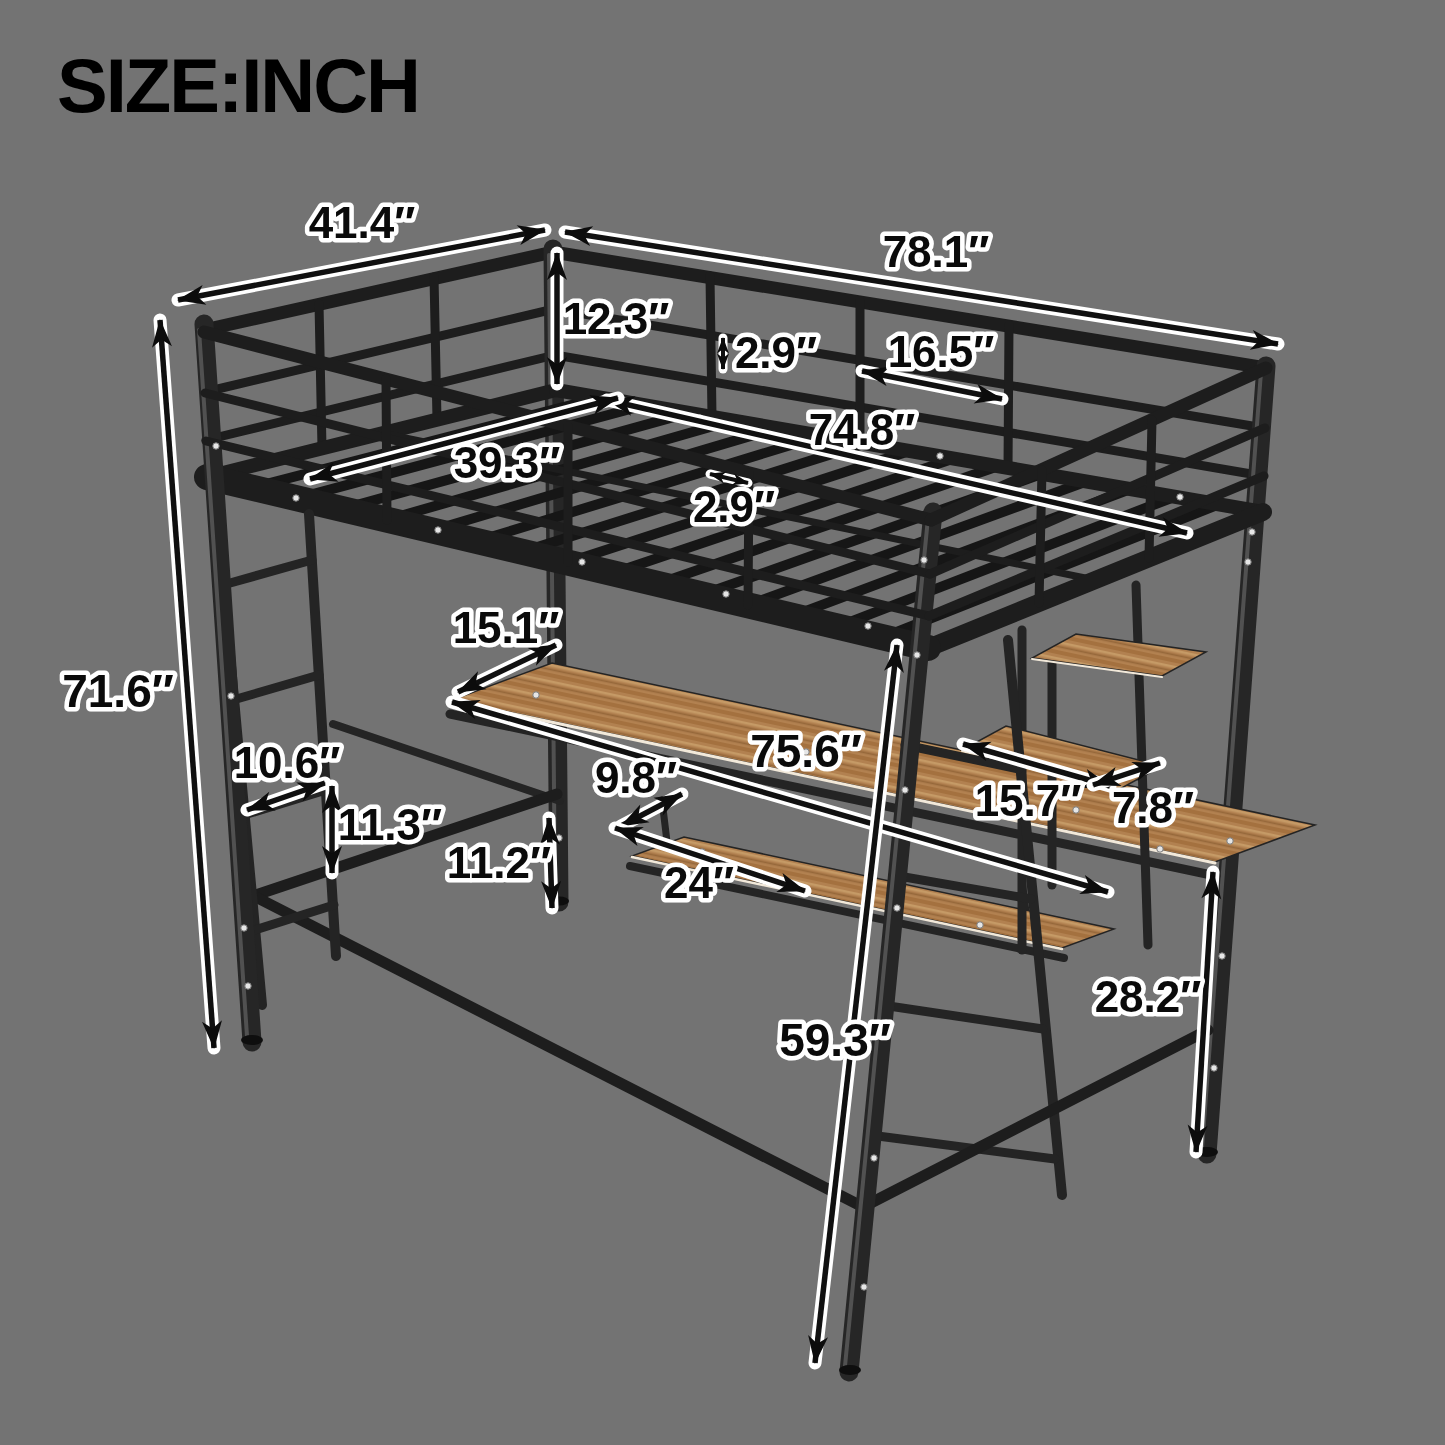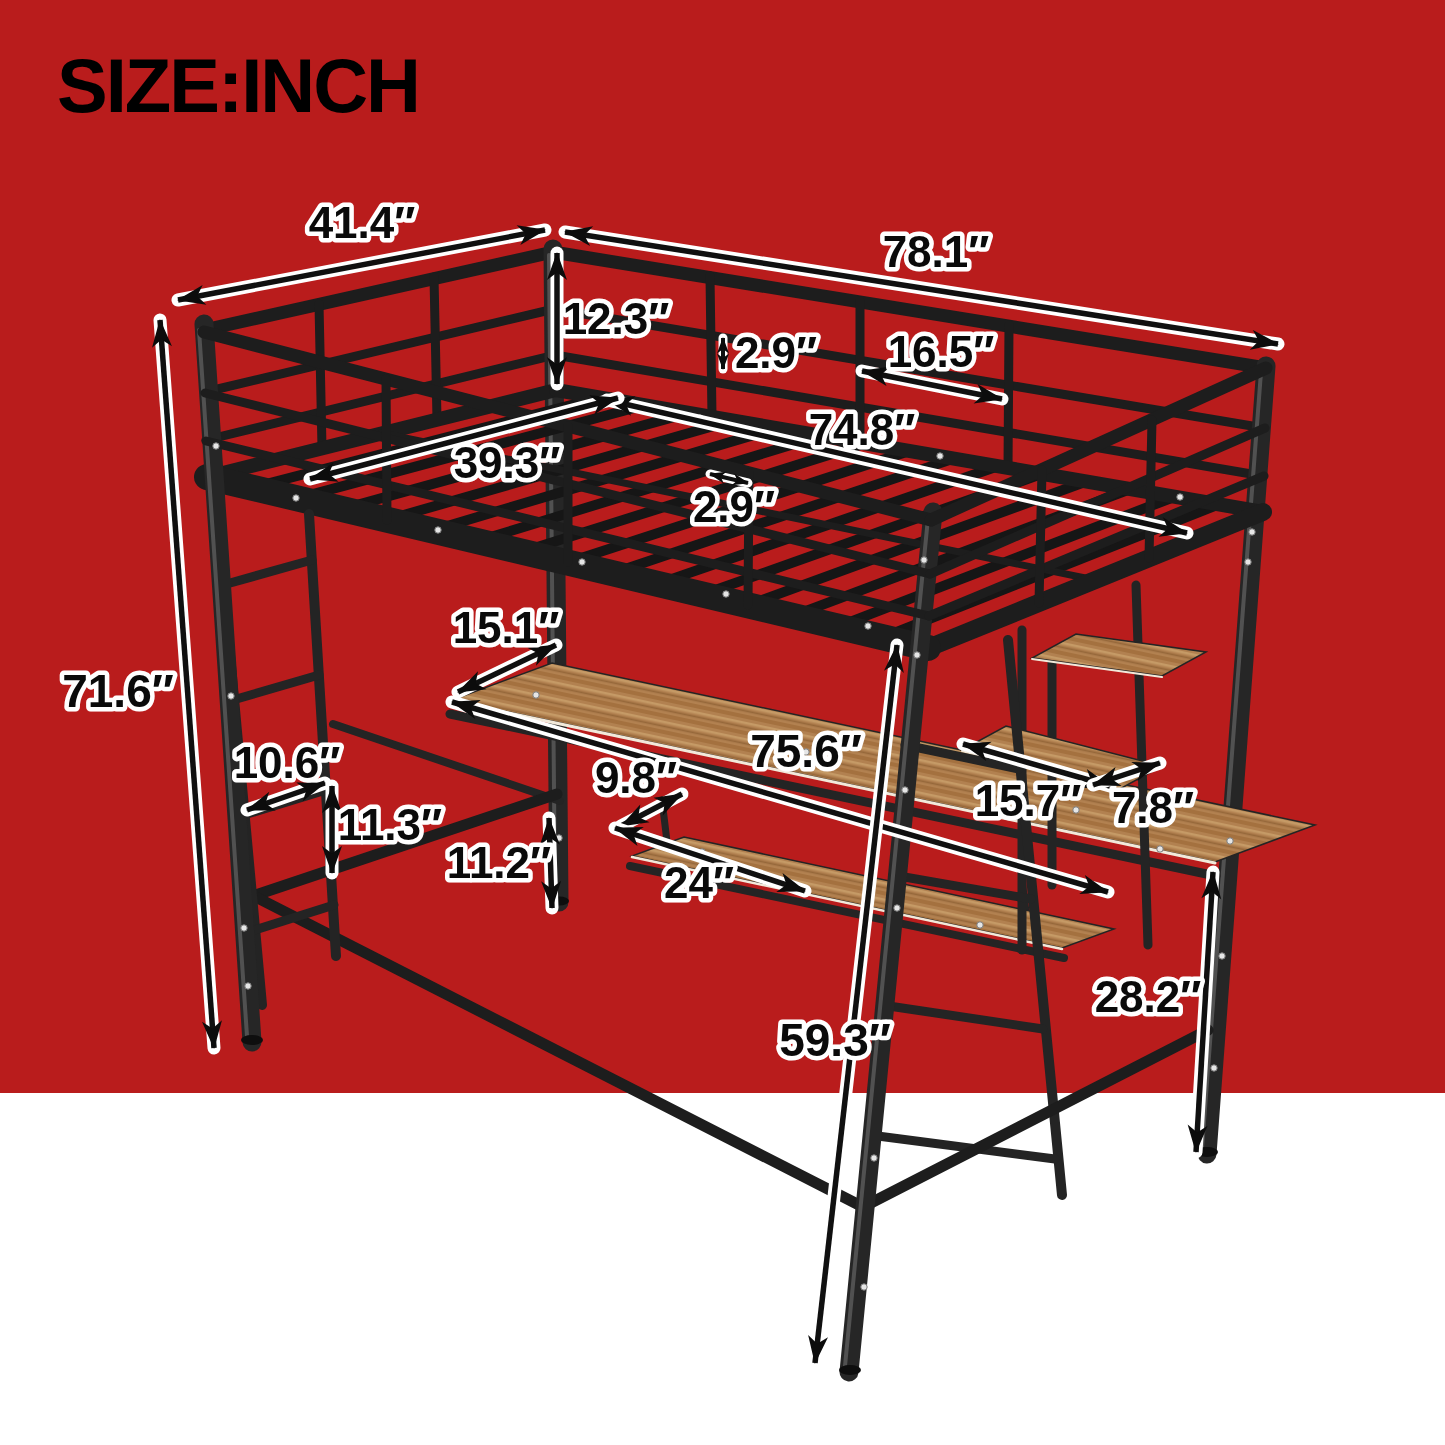--- a/index.html
+++ b/index.html
@@ -1,17 +1,17 @@
 <!DOCTYPE html>
 <html><head>
 <meta charset="utf-8">
 <style>
   html,body{margin:0;padding:0;background:#ffffff;}
   body{width:1445px;height:1445px;font-family:"Liberation Sans",sans-serif;}
-  #stage{width:1445px;height:1093px;position:relative;background:#b91c1c;}
+  #stage{width:1445px;height:1445px;position:relative;background:#737373;}
   svg{display:block;}
   .m{stroke:#1d1d1d;stroke-linecap:round;fill:none;}
   .m2{stroke:#242424;stroke-linecap:round;fill:none;}
   .post{stroke:#262626;stroke-width:19;stroke-linecap:round;fill:none;}
   .hl{stroke:#606060;stroke-width:4;stroke-linecap:round;opacity:.75;fill:none;}
   .woodedge{stroke:#242424;stroke-width:1.5;}
   .whl{stroke:#f2e9da;stroke-linecap:round;fill:none;}
   .screw{fill:#e6e6e6;stroke:#7a7a7a;stroke-width:1;}
   .foot{fill:#0e0e0e;}
   .title{font-family:"Liberation Sans",sans-serif;font-weight:bold;font-size:76px;letter-spacing:-2px;fill:#000;}

